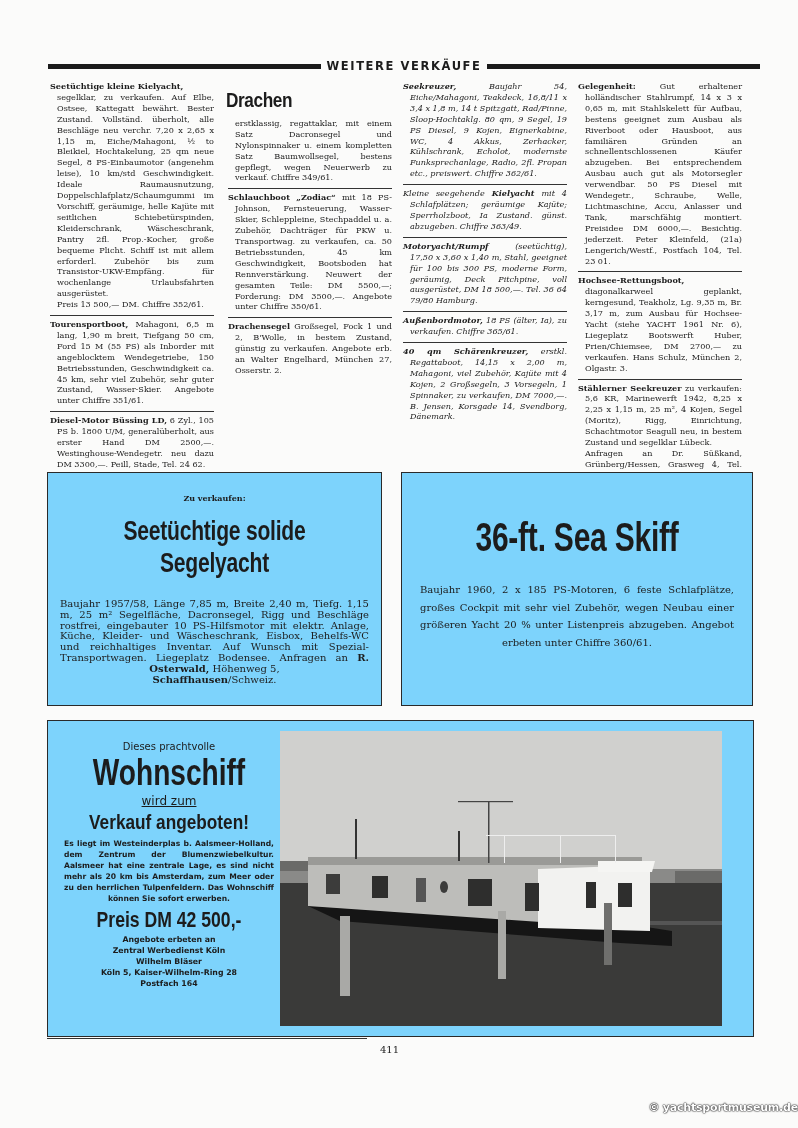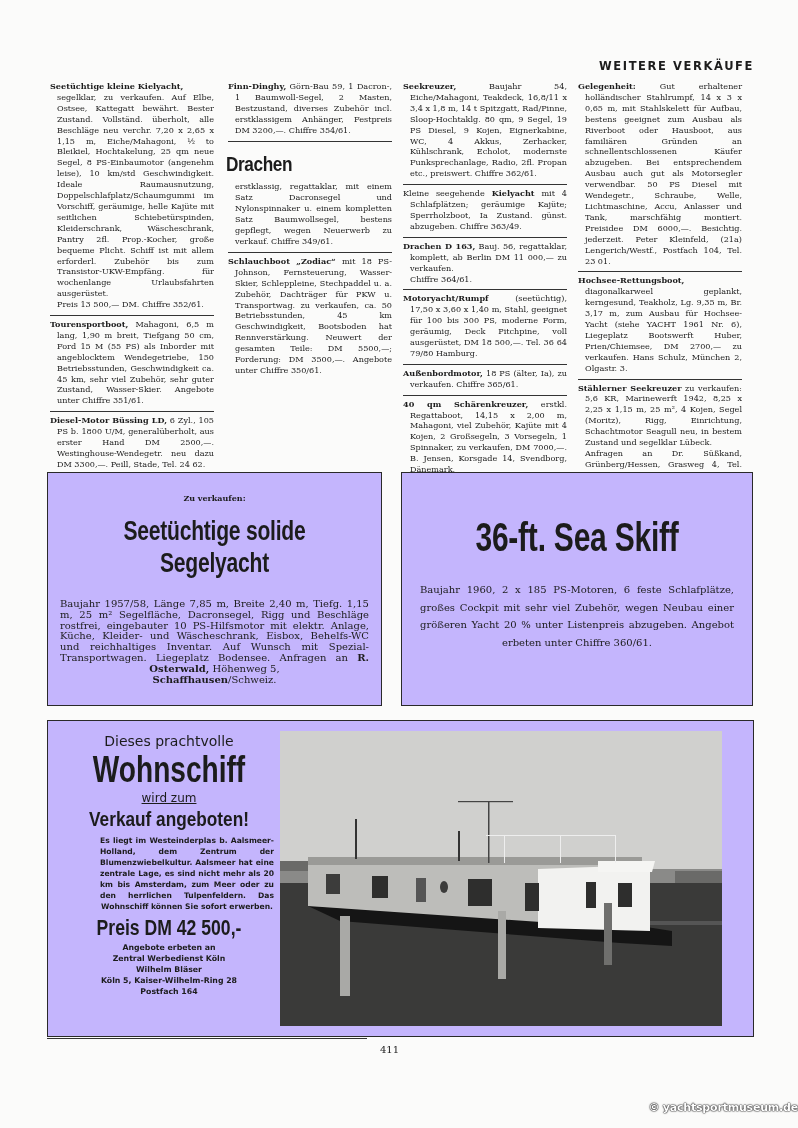--- a/index.html
+++ b/index.html
@@ -3,48 +3,48 @@
 <meta charset="utf-8">
 <style>
   html, body { margin: 0; padding: 0; }
   body {
     width: 798px; height: 1128px; position: relative; overflow: hidden;
     background: #fbfbfa; color: #1c1c1c;
     font-family: "DejaVu Serif", "Liberation Serif", serif;
   }
   .page-header {
     position: absolute; left: 48px; top: 58px; width: 712px; height: 16px;
-    display: flex; align-items: flex-end; flex-direction: column;
+    display: flex; align-items: center;
   }
   .rule-bar { flex: 1; height: 5px; background: #1a1a1a; }
   .section-title {
     font-family: "DejaVu Sans", "Liberation Sans", sans-serif;
     font-weight: bold; font-size: 11.5px; letter-spacing: 1.6px;
     padding: 0 6px; white-space: nowrap;
   }
   .col {
     position: absolute; top: 78px; width: 164px;
     font-size: 8.1px; line-height: 10.9px; text-align: justify;
   }
   .col1 { left: 50px; }
   .col2 { left: 228px; }
-  .col3 { left: 403px; }
+  .col3 { left: 403px; font-style: italic; }
   .col4 { left: 578px; }
   .ad { padding: 3px 0 5px 0; border-bottom: 1.5px solid #333; }
   .ad:last-child { border-bottom: none; }
   .ad p { margin: 0; text-indent: 0; padding-left: 7px; }
   .ad .lead { font-weight: bold; margin-left: -7px; }
   .ad .bold { font-weight: bold; }
   .drachen-title {
     font-family: "Liberation Sans", sans-serif; font-weight: bold;
     font-size: 21px; letter-spacing: -0.5px; transform: scaleX(0.82);
     transform-origin: left; margin: 14px 0 12px -2px;
   }
   .box {
-    position: absolute; border: 1.5px solid #2a2a2a; background: #c4b5fd;
+    position: absolute; border: 1.5px solid #2a2a2a; background: #7dd3fc;
   }
   .box1 { left: 47px; top: 472px; width: 333px; height: 232px; }
   .box2 { left: 401px; top: 472px; width: 350px; height: 232px; }
   .box3 { left: 47px; top: 720px; width: 705px; height: 315px; }
   .small-label {
     text-align: center; font-weight: bold; font-size: 8px; margin-top: 20px;
   }
   .big-title {
     font-family: "Liberation Sans", sans-serif; font-weight: bold;
     text-align: center; font-size: 27px; line-height: 32px;
@@ -55,25 +55,25 @@
     text-align-last: center; padding: 0 12px;
   }
   .box2 .big-title { font-size: 40px; line-height: 44px; margin-top: 42px; transform: scaleX(0.75); }
   .box2 .box-body { line-height: 17.5px; padding: 0 18px; margin-top: 22px; }
   .box1 .big-title { margin-top: 12px; }
   .box1 .box-body { margin-top: 20px; }
   .houseboat-text {
     position: absolute; left: 12px; top: 12px; width: 218px;
     font-family: "DejaVu Sans", "Liberation Sans", sans-serif; text-align: center;
   }
-  .hb-intro { font-size: 14px; }
+  .hb-intro { font-size: 10px; margin-top: 8px; }
   .hb-title { font-family: "Liberation Sans", sans-serif; font-weight: bold; font-size: 36px; line-height: 42px; transform: scaleX(0.78); }
   .hb-sub { font-size: 12px; text-decoration: underline; }
   .hb-title2 { font-family: "Liberation Sans", sans-serif; font-weight: bold; font-size: 21px; line-height: 28px; transform: scaleX(0.82); }
-  .hb-body { font-size: 7.6px; line-height: 11px; font-weight: bold; text-align: justify; text-align-last: center; padding: 2px 4px 0; margin-left: 36px; }
+  .hb-body { font-size: 7.6px; line-height: 11px; font-weight: bold; text-align: justify; text-align-last: center; padding: 2px 4px 0; }
   .hb-price { font-family: "Liberation Sans", sans-serif; font-weight: bold; font-size: 22px; line-height: 28px; transform: scaleX(0.8); margin-top: 2px; }
   .hb-contact { font-size: 7.8px; line-height: 11px; font-weight: bold; }
   .photo {
     position: absolute; left: 232px; top: 10px; width: 442px; height: 295px;
     background: linear-gradient(#d2d2d0 0%, #c8c8c6 46%, #7d7d7b 50%, #4a4a48 62%, #2e2e2d 100%);
     overflow: hidden;
   }
   .photo svg { width: 100%; height: 100%; display: block; }
   .page-number {
     position: absolute; left: 380px; top: 1044px; font-size: 10px;
@@ -102,40 +102,37 @@
   <div class="ad">
     <p><span class="lead">Tourensportboot,</span> <span>Mahagoni, 6,5 m lang, 1,90 m breit, Tiefgang 50 cm, Ford 15 M (55 PS) als Inborder mit angeblocktem Wendegetriebe, 150 Betriebsstunden, Geschwindigkeit ca. 45 km, sehr viel Zubehör, sehr guter Zustand, Wasser-Skier. Angebote unter Chiffre 351/61.</span></p>
   </div>
   <div class="ad">
     <p><span class="lead">Diesel-Motor Büssing LD,</span> <span>6 Zyl., 105 PS b. 1800 U/M, generalüberholt, aus erster Hand DM 2500,—. Westinghouse-Wendegetr. neu dazu DM 3300,—. Peill, Stade, Tel. 24 62.</span></p>
   </div>
 </div>
 
 <div class="col col2">
   <div class="ad">
-    <p><span class="lead">Finn-Dinghy,</span> <span>Görn-Bau 59, 1 Dacron-, 1 Baumwoll-Segel, 2 Masten, Bestzustand, diverses Zubehör incl. erstklassigem Anhänger, Festpreis DM 3200,—. Chiffre 354/61.</span></p>
-  </div>
-  <div class="ad">
     <div class="drachen-title">Drachen</div>
     <p><span>erstklassig, regattaklar, mit einem Satz Dacronsegel und Nylonspinnaker u. einem kompletten Satz Baumwollsegel, bestens gepflegt, wegen Neuerwerb zu verkauf. Chiffre 349/61.</span></p>
   </div>
   <div class="ad">
     <p><span class="lead">Schlauchboot „Zodiac“</span> <span>mit 18 PS-Johnson, Fernsteuerung, Wasser-Skier, Schleppleine, Stechpaddel u. a. Zubehör, Dachträger für PKW u. Transportwag. zu verkaufen, ca. 50 Betriebsstunden, 45 km Geschwindigkeit, Bootsboden hat Rennverstärkung. Neuwert der gesamten Teile: DM 5500,—; Forderung: DM 3500,—. Angebote unter Chiffre 350/61.</span></p>
   </div>
+  <div class="ad">
+    <p><span class="lead">Drachensegel</span> <span>Großsegel, Fock 1 und 2, B'Wolle, in bestem Zustand, günstig zu verkaufen. Angebote erb. an Walter Engelhard, München 27, Osserstr. 2.</span></p>
+  </div>
 </div>
 
 <div class="col col3">
   <div class="ad">
     <p><span class="lead">Seekreuzer,</span> <span>Baujahr 54, Eiche/Mahagoni, Teakdeck, 16,8/11 x 3,4 x 1,8 m, 14 t Spitzgatt, Rad/Pinne, Sloop-Hochtaklg. 80 qm, 9 Segel, 19 PS Diesel, 9 Kojen, Eignerkabine, WC, 4 Akkus, Zerhacker, Kühlschrank, Echolot, modernste Funksprechanlage, Radio, 2fl. Propan etc., preiswert. Chiffre 362/61.</span></p>
   </div>
   <div class="ad">
     <p><span style="margin-left:-7px">Kleine seegehende</span> <span class="bold">Kielyacht</span> <span>mit 4 Schlafplätzen; geräumige Kajüte; Sperrholzboot, Ia Zustand. günst. abzugeben. Chiffre 363/49.</span></p>
-  </div>
-  <div class="ad">
-    <p><span class="lead">Drachen D 163,</span> <span>Bauj. 56, regattaklar, komplett, ab Berlin DM 11 000,— zu verkaufen.</span><br><span>Chiffre 364/61.</span></p>
   </div>
   <div class="ad">
     <p><span class="lead">Motoryacht/Rumpf</span> <span>(seetüchtig), 17,50 x 3,60 x 1,40 m, Stahl, geeignet für 100 bis 300 PS, moderne Form, geräumig, Deck Pitchpine, voll ausgerüstet, DM 18 500,—. Tel. 36 64 79/80 Hamburg.</span></p>
   </div>
   <div class="ad">
     <p><span class="lead">Außenbordmotor,</span> <span>18 PS (älter, Ia), zu verkaufen. Chiffre 365/61.</span></p>
   </div>
   <div class="ad">
     <p><span class="lead">40 qm Schärenkreuzer,</span> <span>erstkl. Regattaboot, 14,15 x 2,00 m, Mahagoni, viel Zubehör, Kajüte mit 4 Kojen, 2 Großsegeln, 3 Vorsegeln, 1 Spinnaker, zu verkaufen, DM 7000,—. B. Jensen, Korsgade 14, Svendborg, Dänemark.</span></p>
   </div>

